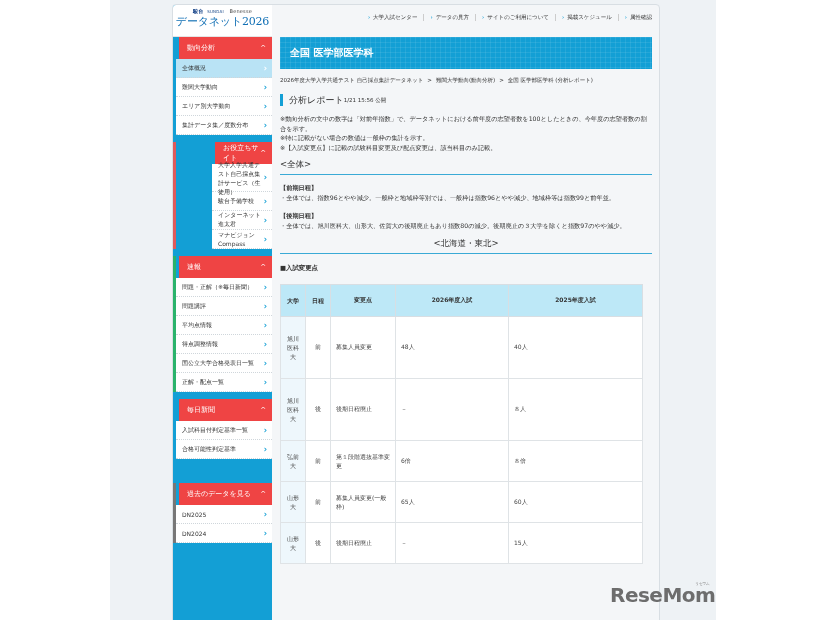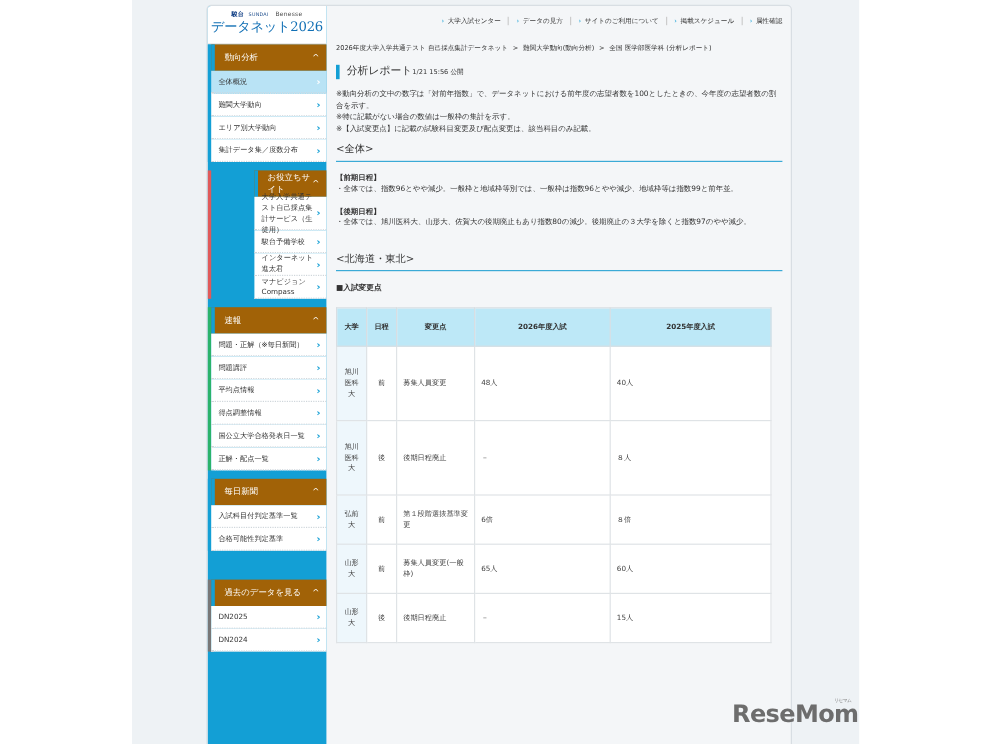--- a/index.html
+++ b/index.html
@@ -6,21 +6,21 @@
   body{width:826px;height:620px;overflow:hidden;background:#ffffff;font-family:"DejaVu Sans","Liberation Sans",sans-serif;color:#333;}
   .frame{position:absolute;left:110px;top:0;width:606px;height:620px;background:#eef2f5;}
   .page{position:absolute;left:172px;top:4px;width:486px;height:640px;background:#f4f6f8;border:1px solid #d8dee3;border-radius:4px;overflow:hidden;}
   
   .sidebar{position:absolute;left:0;top:0;width:99px;height:640px;background:#139fd5;}
   .logo{height:31px;background:#fff;border-bottom:1px solid #e5e5e5;text-align:center;}
   .logo .brands{font-size:5px;color:#1a4a8a;padding-top:3px;letter-spacing:0.2px;}
   .logo .brands b{color:#0b3a82;}
   .logo .brands span.ben{color:#4a4a4a;margin-left:4px;}
   .logo .title{font-family:"DejaVu Serif","Liberation Serif",serif;font-size:11px;color:#1270b5;line-height:14px;margin-top:1px;letter-spacing:-0.2px;}
-  .sec-head{height:22px;background:#a16207;color:#fff;font-size:7px;display:flex;align-items:center;justify-content:space-between;padding:0 6px 0 8px;border-left:3px solid #139fd5;}
+  .sec-head{height:22px;background:#ef4444;color:#fff;font-size:7px;display:flex;align-items:center;justify-content:space-between;padding:0 6px 0 8px;border-left:3px solid #139fd5;}
   .sec-head .car{font-size:7px;}
   .sec{border-left:3px solid #1aa0d8;}
   .sec.red{border-left-color:#e05a5a;}
   .sec.green{border-left-color:#2ab36b;}
   .sec.blue{border-left-color:#139fd5;}
   .sec.gray{border-left-color:#777;}
   .item{background:#fff;border-bottom:1px dotted #cfd6db;font-size:6px;color:#333;display:flex;align-items:center;justify-content:space-between;padding:0 5px 0 6px;height:18px;}
   .item.active{background:#b9e3f5;}
   .item.tall{height:27px;line-height:9px;}
   .item .arr{color:#139fd5;font-size:8px;font-weight:bold;}
@@ -177,20 +177,23 @@
 
   <div class="main">
     <div class="topnav">
       <span class="n"><span class="a">›</span><span>大学入試センター</span></span>
       <span class="n"><span class="a">›</span><span>データの見方</span></span>
       <span class="n"><span class="a">›</span><span>サイトのご利用について</span></span>
       <span class="n"><span class="a">›</span><span>掲載スケジュール</span></span>
       <span class="n"><span class="a">›</span><span>属性確認</span></span>
     </div>
 
+    <div class="banner">
+        <span>全国 医学部医学科</span>
+      </div>
 
     <div class="crumb">
       <span>2026年度大学入学共通テスト 自己採点集計データネット</span><span class="sep">&gt;</span><span>難関大学動向(動向分析)</span><span class="sep">&gt;</span><span>全国 医学部医学科 (分析レポート)</span>
     </div>
 
     <div class="rep-head">
       <div class="rep-title">分析レポート</div>
       <div class="rep-date">1/21 15:56 公開</div>
     </div>
 
@@ -199,21 +202,21 @@
       <div>※特に記載がない場合の数値は一般枠の集計を示す。</div>
       <div>※【入試変更点】に記載の試験科目変更及び配点変更は、該当科目のみ記載。</div>
     </div>
 
     <div class="region">&lt;全体&gt;</div>
     <div class="sub">【前期日程】</div>
     <div class="para">・全体では、指数96とやや減少。一般枠と地域枠等別では、一般枠は指数96とやや減少、地域枠等は指数99と前年並。</div>
     <div class="sub">【後期日程】</div>
     <div class="para">・全体では、旭川医科大、山形大、佐賀大の後期廃止もあり指数80の減少。後期廃止の３大学を除くと指数97のやや減少。</div>
 
-    <div class="region" style="margin-top:20px;">&lt;北海道・東北&gt;</div>
+    <div class="region" style="margin-top:8px;text-align:center;">&lt;北海道・東北&gt;</div>
     <div class="mark">■入試変更点</div>
 
     <table class="changes">
       <thead>
         <tr>
           <th style="width:14px;line-height:9px;padding:0 5px;">大学</th>
           <th style="width:14px;line-height:9px;padding:0 5px;">日程</th>
           <th style="width:62px;">変更点</th>
           <th style="width:110px;">2026年度入試</th>
           <th>2025年度入試</th>

